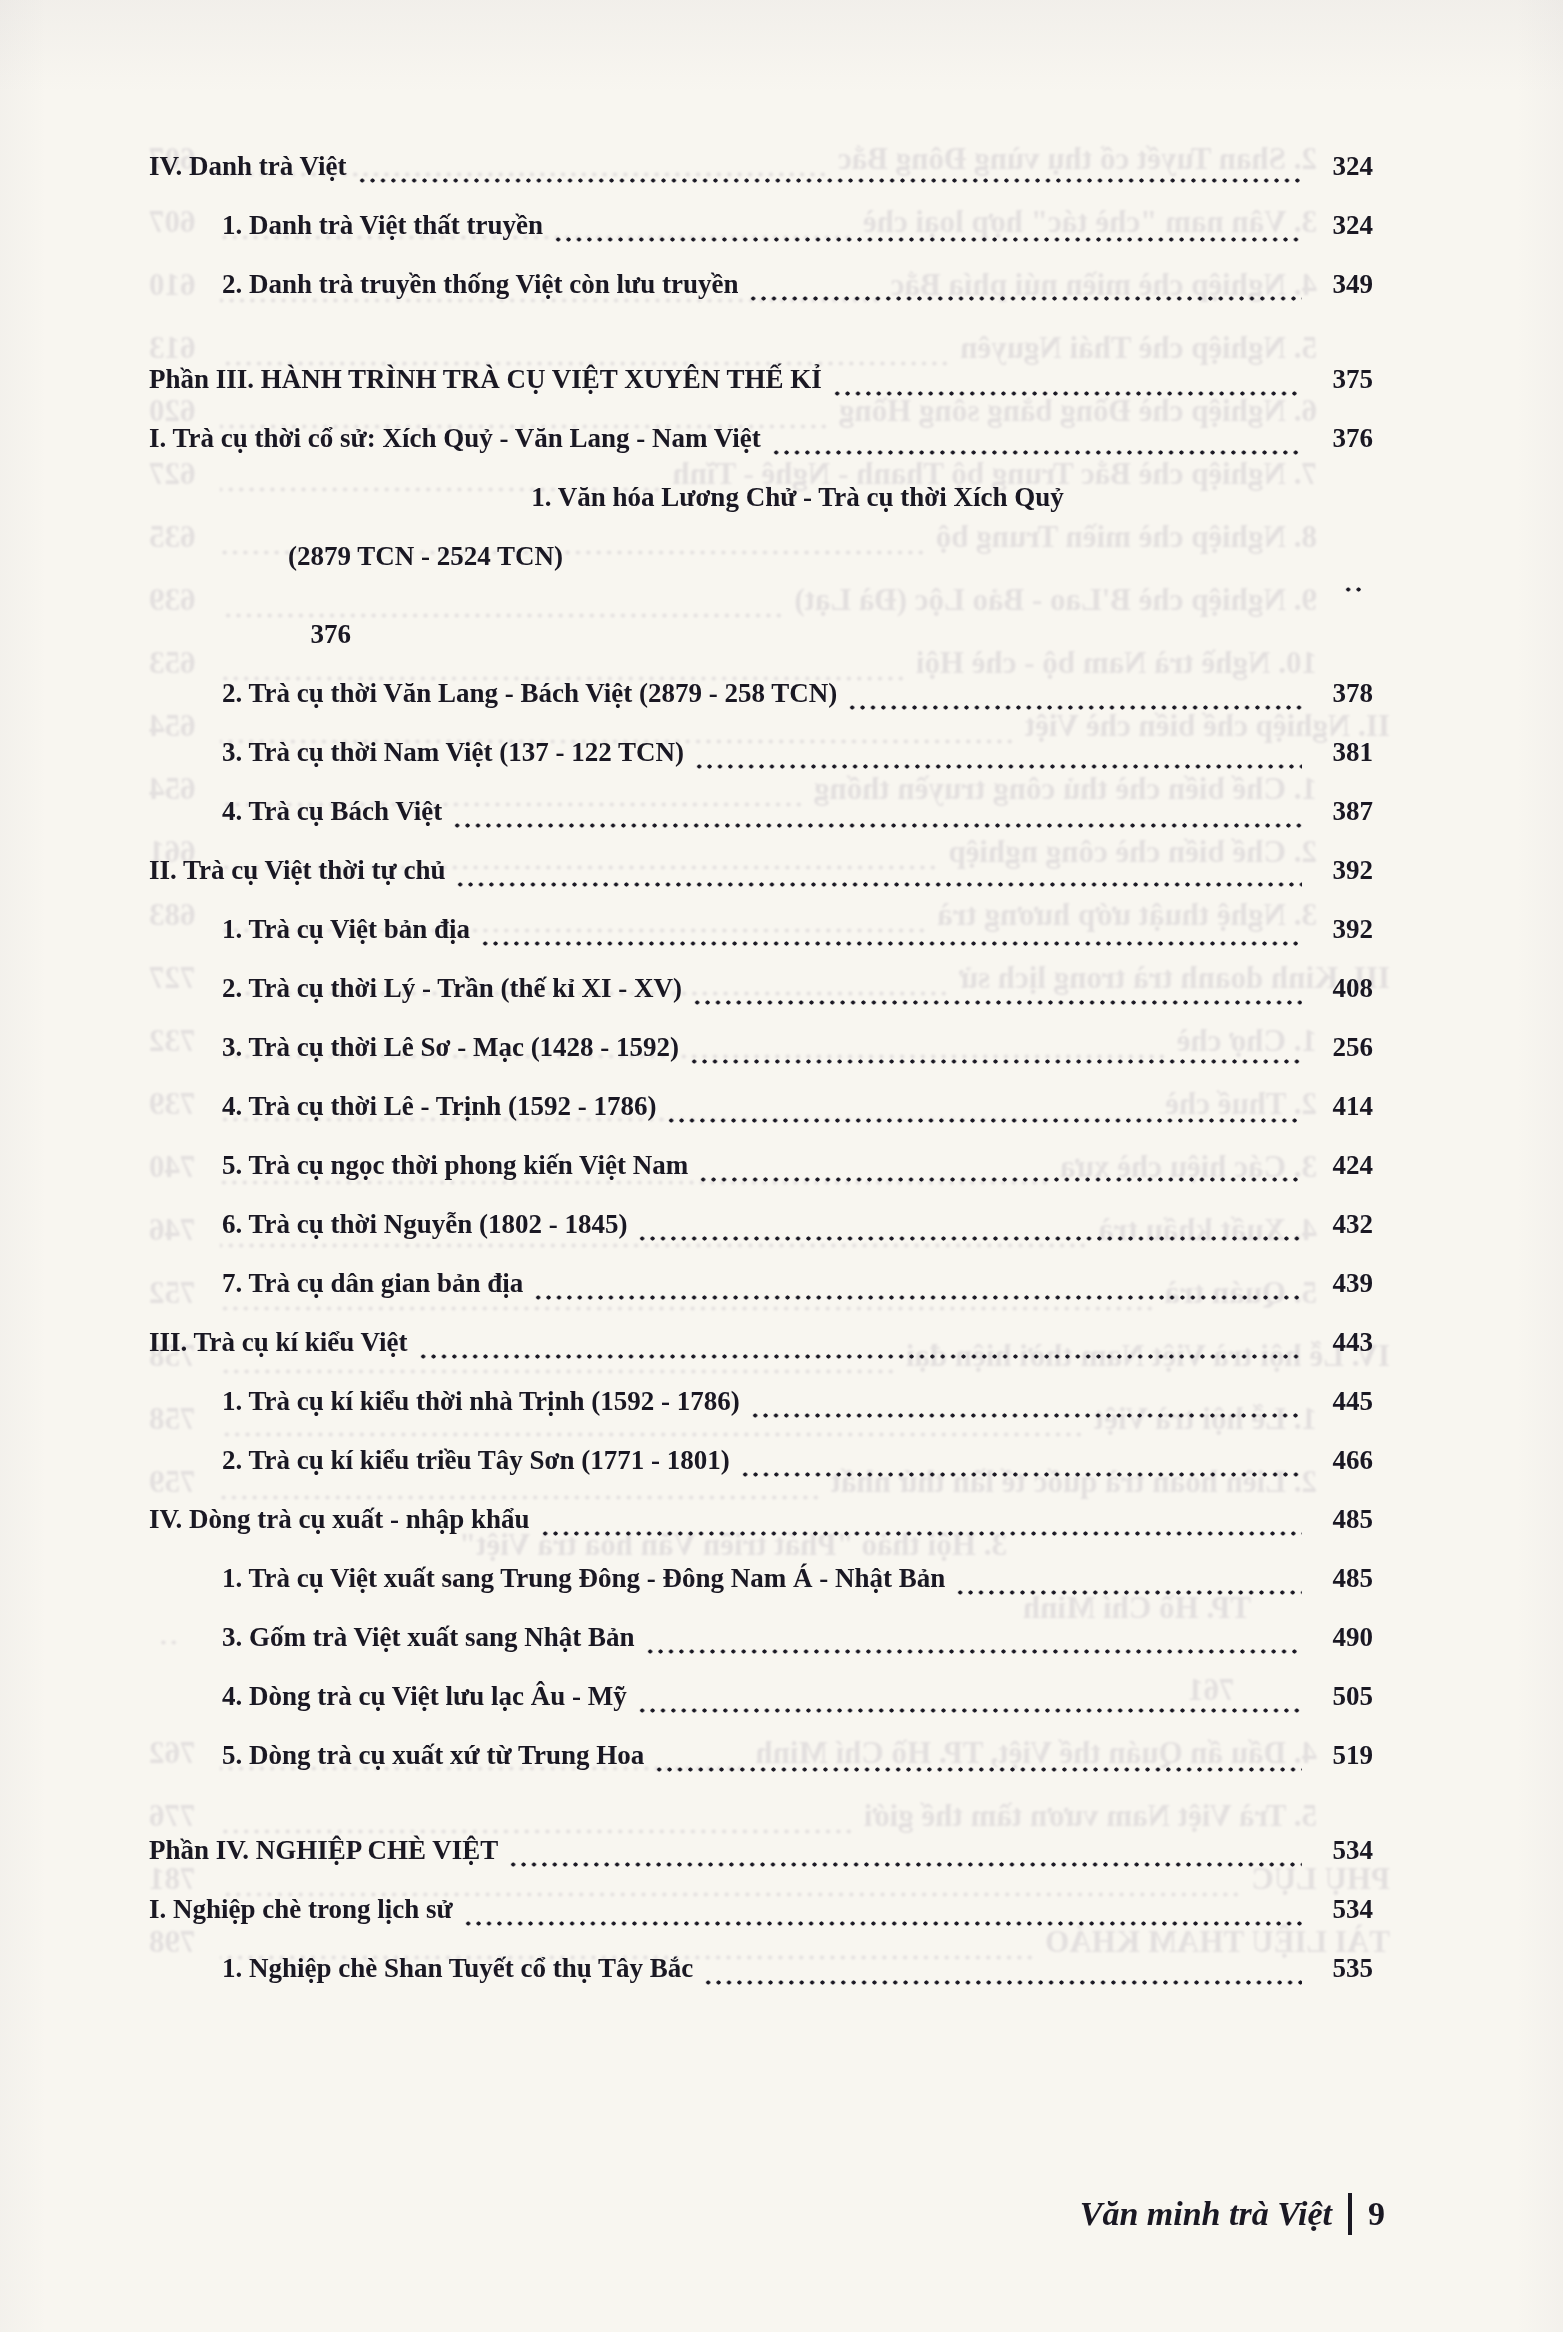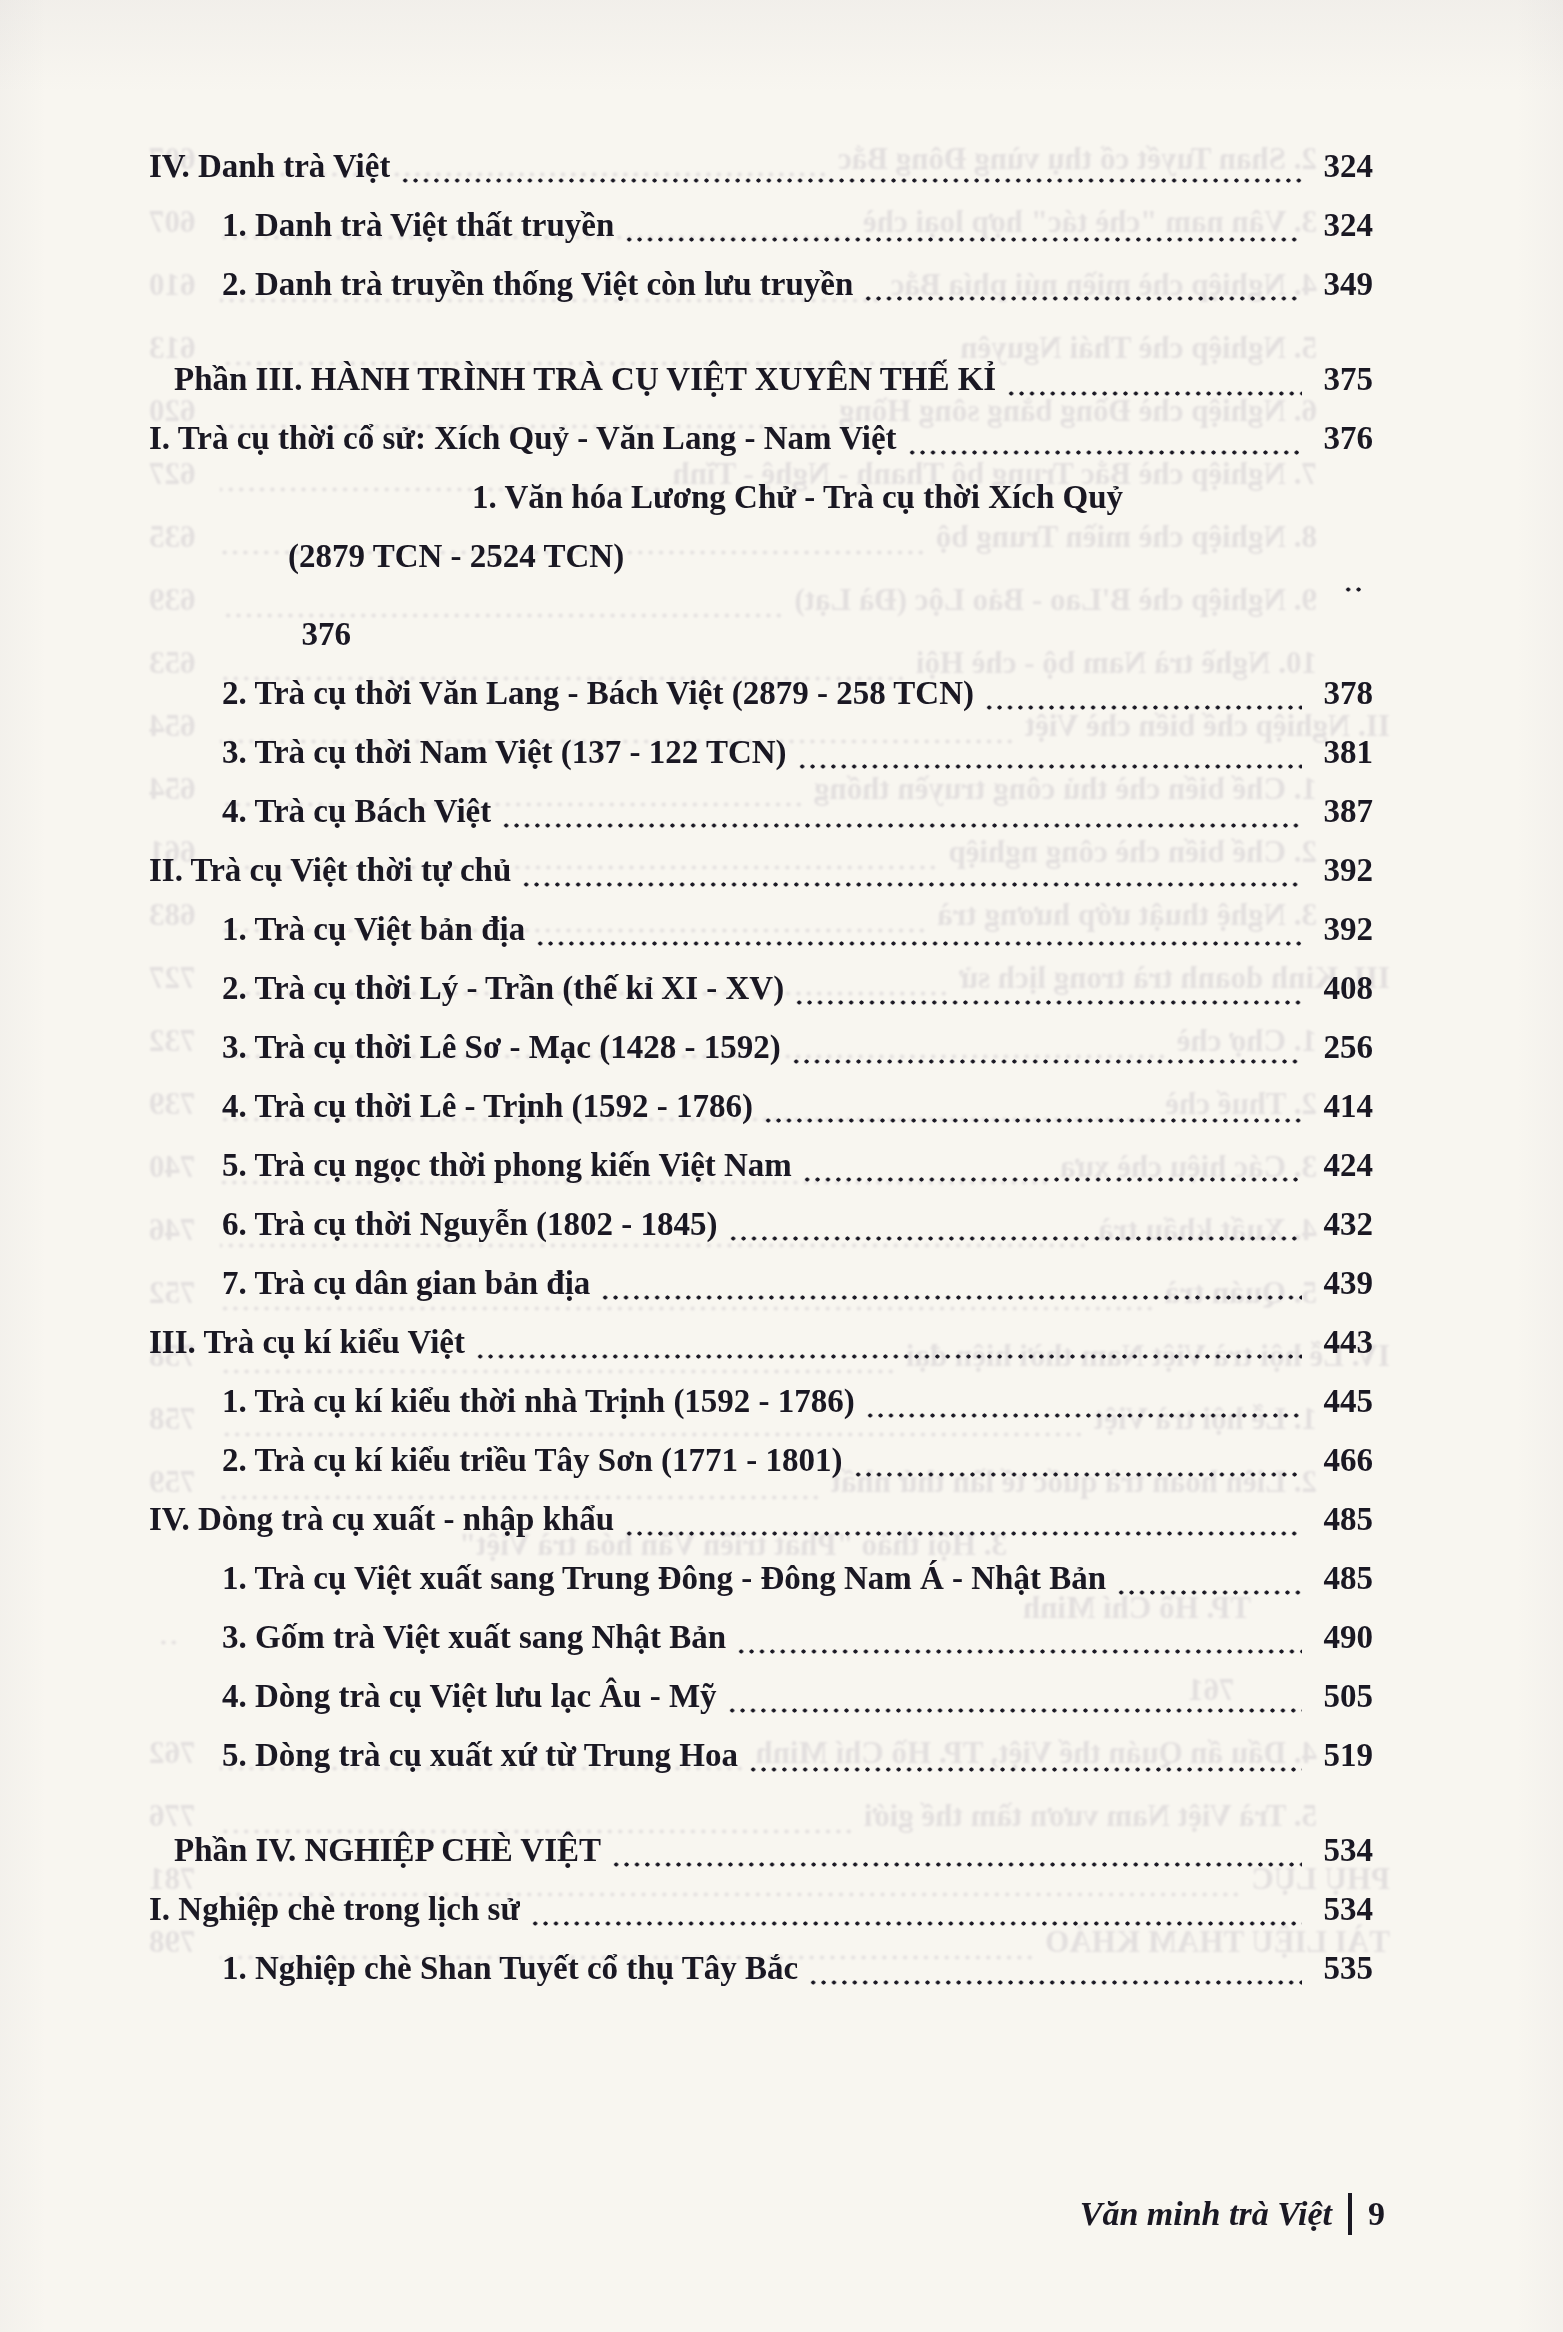--- a/index.html
+++ b/index.html
@@ -39,28 +39,28 @@
   
   .content{
     position:absolute;left:149px;right:190px;top:137px;
     z-index:2;
     color:var(--ink);
   }
   .row{
     display:flex;
     align-items:baseline;
     font-weight:700;
-    font-size:33px;
+    font-size:27px;
     line-height:59px;
     white-space:nowrap;
   }
   .row .txt{flex:0 1 auto;overflow:hidden;}
   .row.l2{padding-left:73px;justify-content:center;}
   .row.l3{padding-left:139px;flex-direction:column;}
-  .row.part{margin-top:36px;margin-left:25px;}
+  .row.part{margin-top:36px;}
   .leader{
     flex:1 1 auto;
     min-width:22px;
     height:7px;
     margin:0 8px 0 10px;
     align-self:flex-end;
     margin-bottom:12px;
     background-image:radial-gradient(circle, var(--ink) 1.8px, transparent 2.3px);
     background-size:10.4px 7px;
     background-position:left center;

